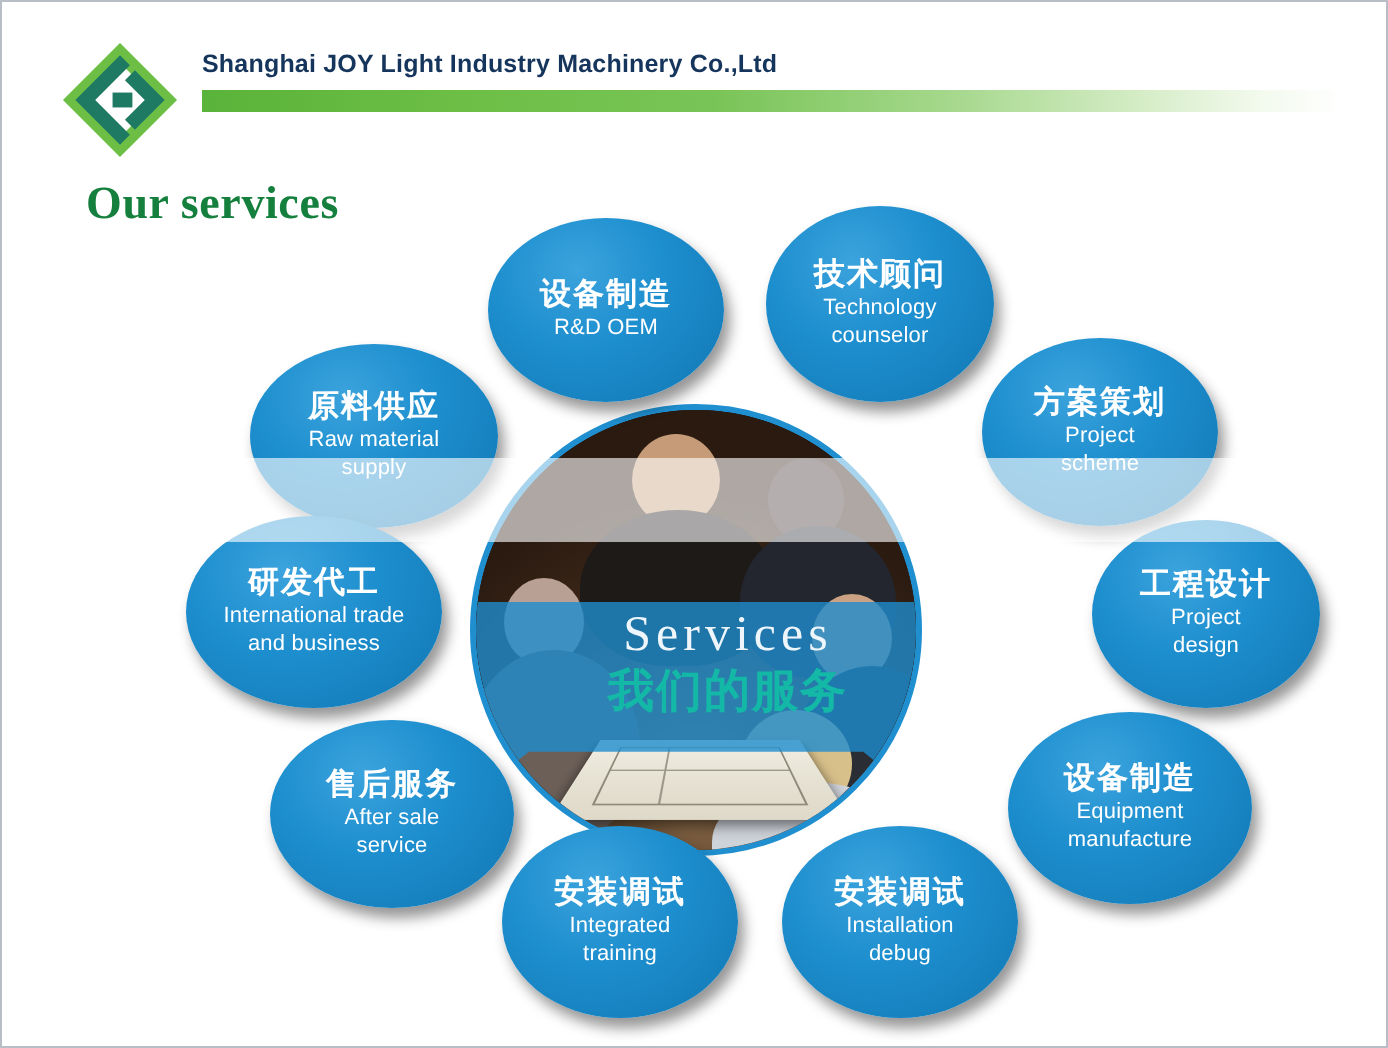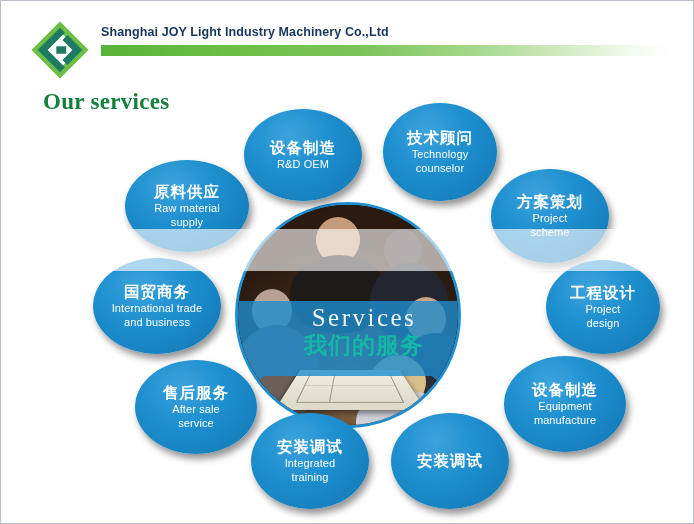--- a/index.html
+++ b/index.html
@@ -271,32 +271,32 @@
     <div class="bubble" style="left:243px; top:18px;  width:118px; height:92px;">
       <div class="cn">设备制造</div>
       <div class="en">R&amp;D  OEM</div>
     </div>
 
     <div class="bubble" style="left:382px; top:12px;  width:114px; height:98px;">
       <div class="cn">技术顾问</div>
       <div class="en">Technology<br>counselor</div>
     </div>
 
-    <div class="bubble" style="left:124px; top:69px;  width:124px; height:92px;">
+    <div class="bubble" style="left:124px; top:81px;  width:124px; height:92px;">
       <div class="cn">原料供应</div>
       <div class="en">Raw material<br>supply</div>
     </div>
 
     <div class="bubble" style="left:490px; top:78px;  width:118px; height:94px;">
       <div class="cn">方案策划</div>
       <div class="en">Project<br>scheme</div>
     </div>
 
     <div class="bubble" style="left:92px;  top:167px; width:128px; height:96px;">
-      <div class="cn">国贸商务</div>
+      <div class="cn">研发代工</div>
       <div class="en">International trade<br>and business</div>
     </div>
 
     <div class="bubble" style="left:545px; top:169px; width:114px; height:94px;">
       <div class="cn">工程设计</div>
       <div class="en">Project<br>design</div>
     </div>
 
     <div class="bubble" style="left:134px; top:269px; width:122px; height:94px;">
       <div class="cn">售后服务</div>
@@ -308,19 +308,20 @@
       <div class="en">Equipment<br>manufacture</div>
     </div>
 
     <div class="bubble" style="left:250px; top:322px; width:118px; height:96px;">
       <div class="cn">安装调试</div>
       <div class="en">Integrated<br>training</div>
     </div>
 
     <div class="bubble" style="left:390px; top:322px; width:118px; height:96px;">
       <div class="cn">安装调试</div>
+      <div class="en">Installation<br>debug</div>
     </div>
 
   </div>
 
   <div id="watermark-band"></div>
 
 </div>
 
 </body></html>

